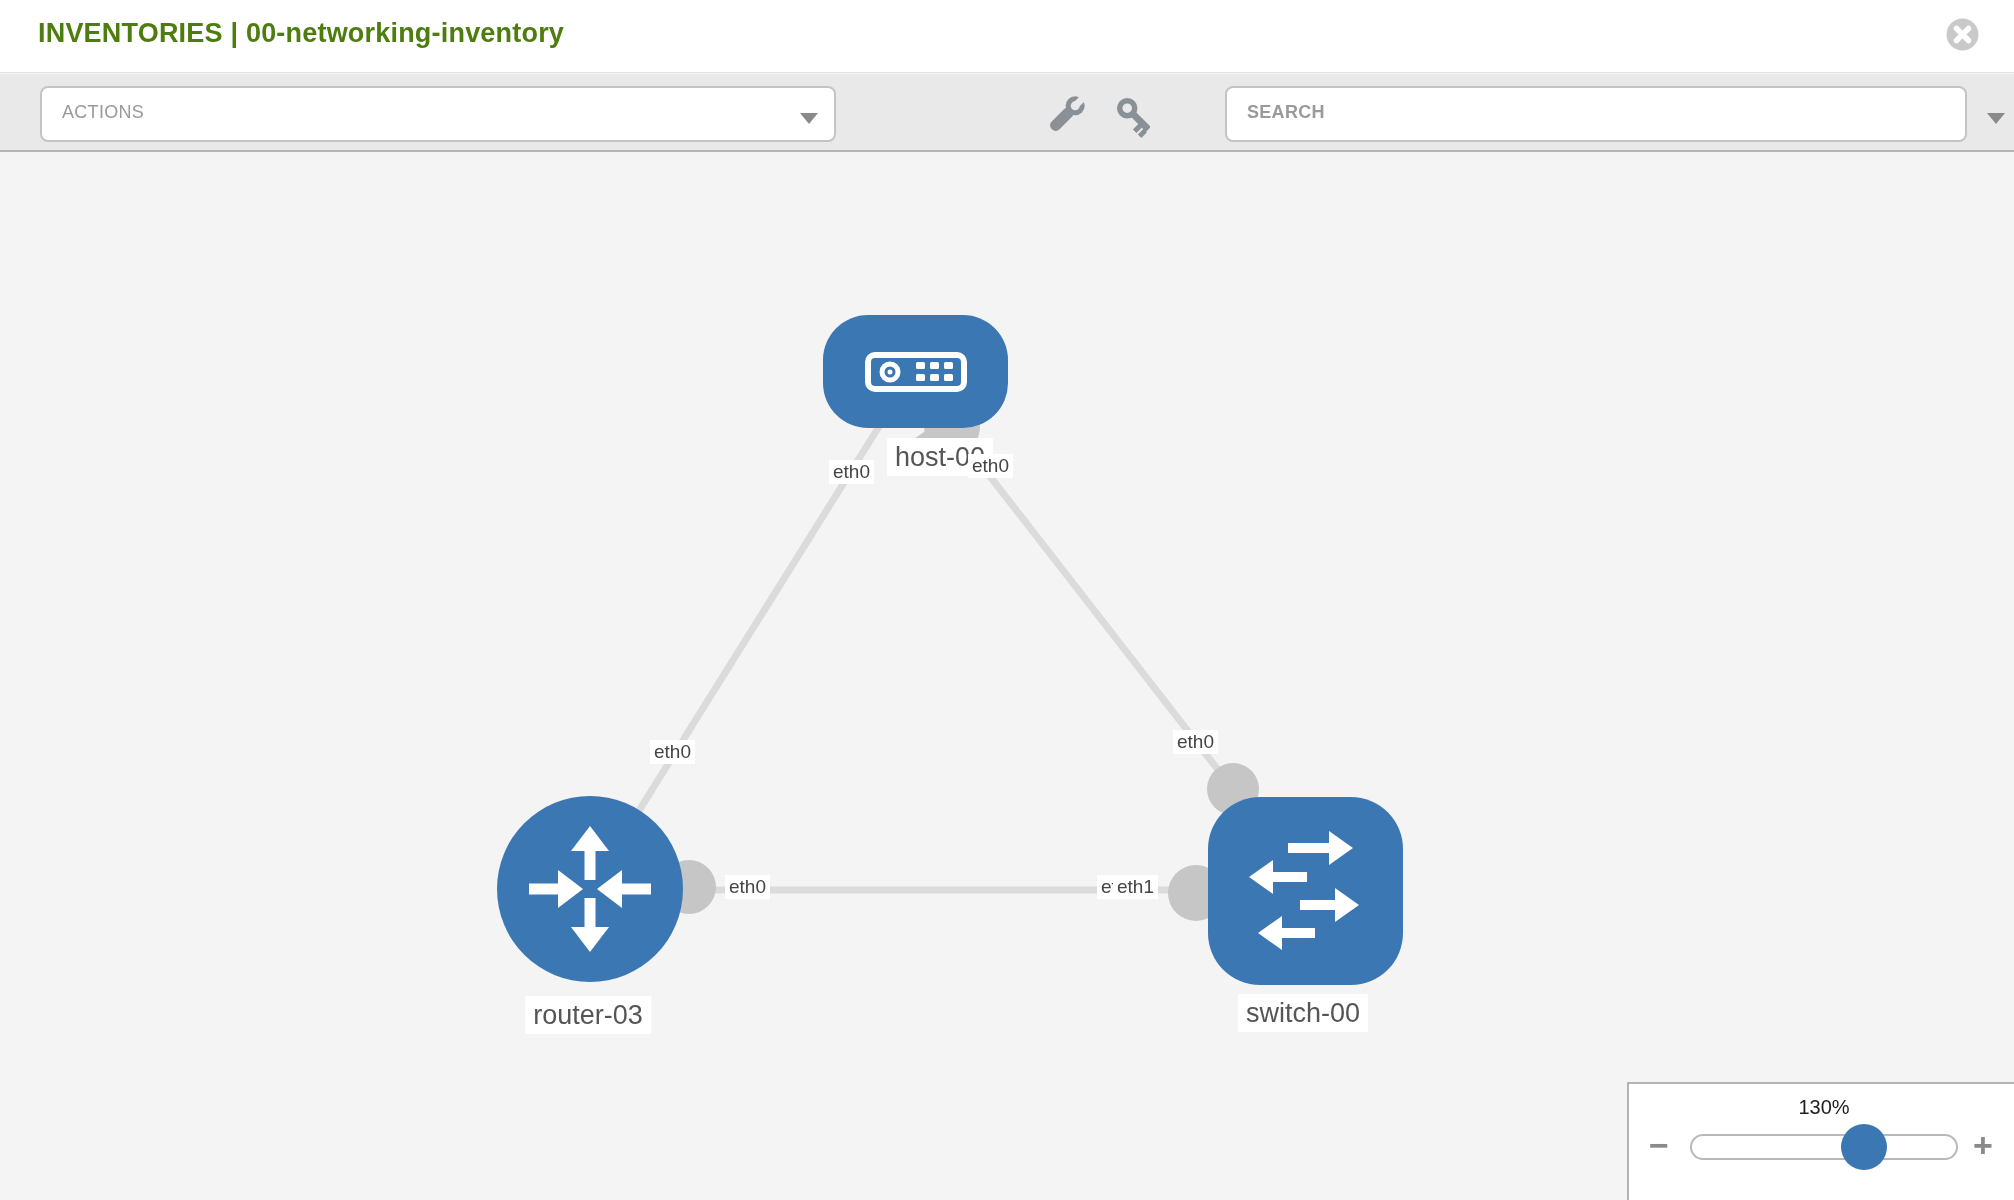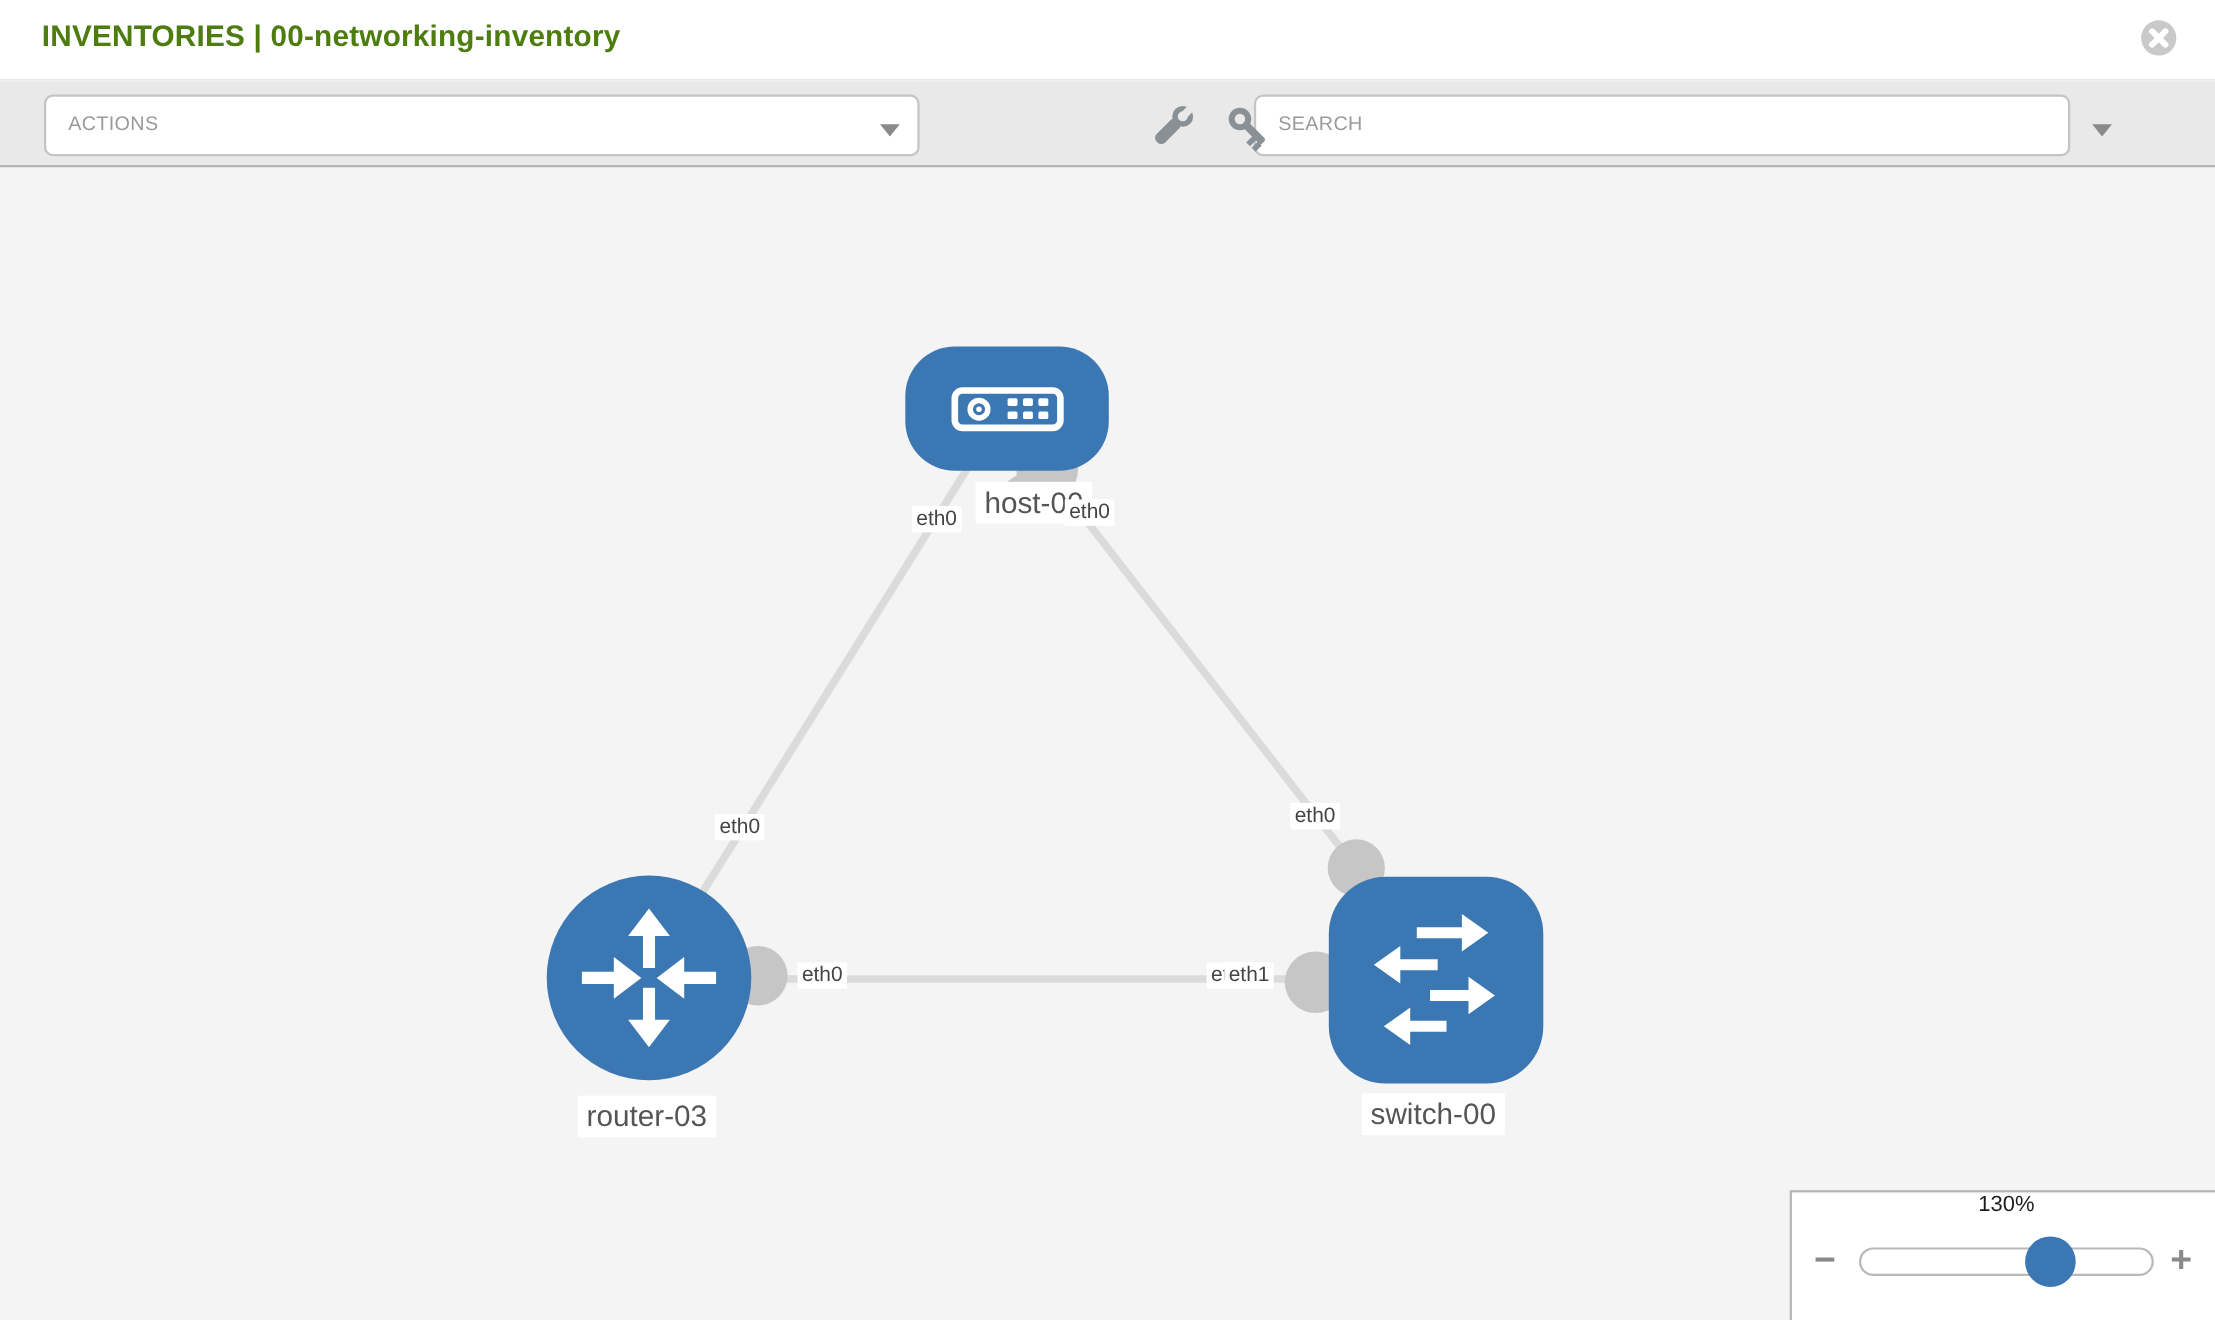--- a/index.html
+++ b/index.html
@@ -19,40 +19,40 @@
     background:#e9e9e9; border-bottom:2px solid #b5b5b5; }
   .select-box { position:absolute; top:12px; height:56px; background:#ffffff;
     border:2px solid #c4c4c4; border-radius:8px; cursor:pointer; }
   .select-box .label { position:absolute; left:20px; top:14px; font-size:18px;
     color:#9a9a9a; letter-spacing:0.3px; }
   .caret { position:absolute; top:25px; width:0; height:0;
     border-left:9px solid transparent; border-right:9px solid transparent;
     border-top:11px solid #8a8a8a; }
   .actions-box { left:40px; width:796px; }
   .actions-box .caret { left:758px; }
-  .search-box { left:1140px; width:742px; }
+  .search-box { left:1225px; width:742px;font-weight:bold; }
   .search-box .caret { left:760px; }
   .tool-icons { position:absolute; left:1040px; top:90px; width:130px; height:52px; }
 
   
   .canvas { position:absolute; left:0; top:154px; width:2014px; height:1046px;
     background:#f4f4f4; }
   .topology-svg { position:absolute; left:0; top:0; }
 
   
   .chip { position:absolute; background:#ffffff; color:#444444;
     font-size:19px; line-height:24px; padding:0 4px; white-space:nowrap; }
   .node-chip { font-size:27px; line-height:34px; color:#555555; padding:2px 8px;
     transform:translateX(-50%); }
   .chip-clip { width:41px; overflow:hidden; }
 
   
   .zoom-panel { position:absolute; left:1627px; top:1082px; width:400px; height:132px;
     background:#ffffff; border:2px solid #b3b3b3; }
-  .zoom-percent { position:absolute; left:61px; top:0; width:268px;
+  .zoom-percent { position:absolute; left:61px; top:12px; width:268px;
     text-align:center; font-size:20px; color:#1d1d1d; }
   .zoom-minus, .zoom-plus { position:absolute; top:44px; font-size:34px;
     font-weight:bold; color:#8a8a8a; cursor:pointer; line-height:34px; }
   .zoom-minus { left:20px; }
   .zoom-plus  { left:344px; }
   .zoom-track { position:absolute; left:61px; top:50px; width:268px; height:26px;
     background:#ffffff; border:2px solid #b9b9b9; border-radius:13px; cursor:pointer; }
   .zoom-thumb { position:absolute; left:212px; top:40px; width:46px; height:46px;
     border-radius:50%; background:#3b78b3; cursor:grab; }
 </style>

